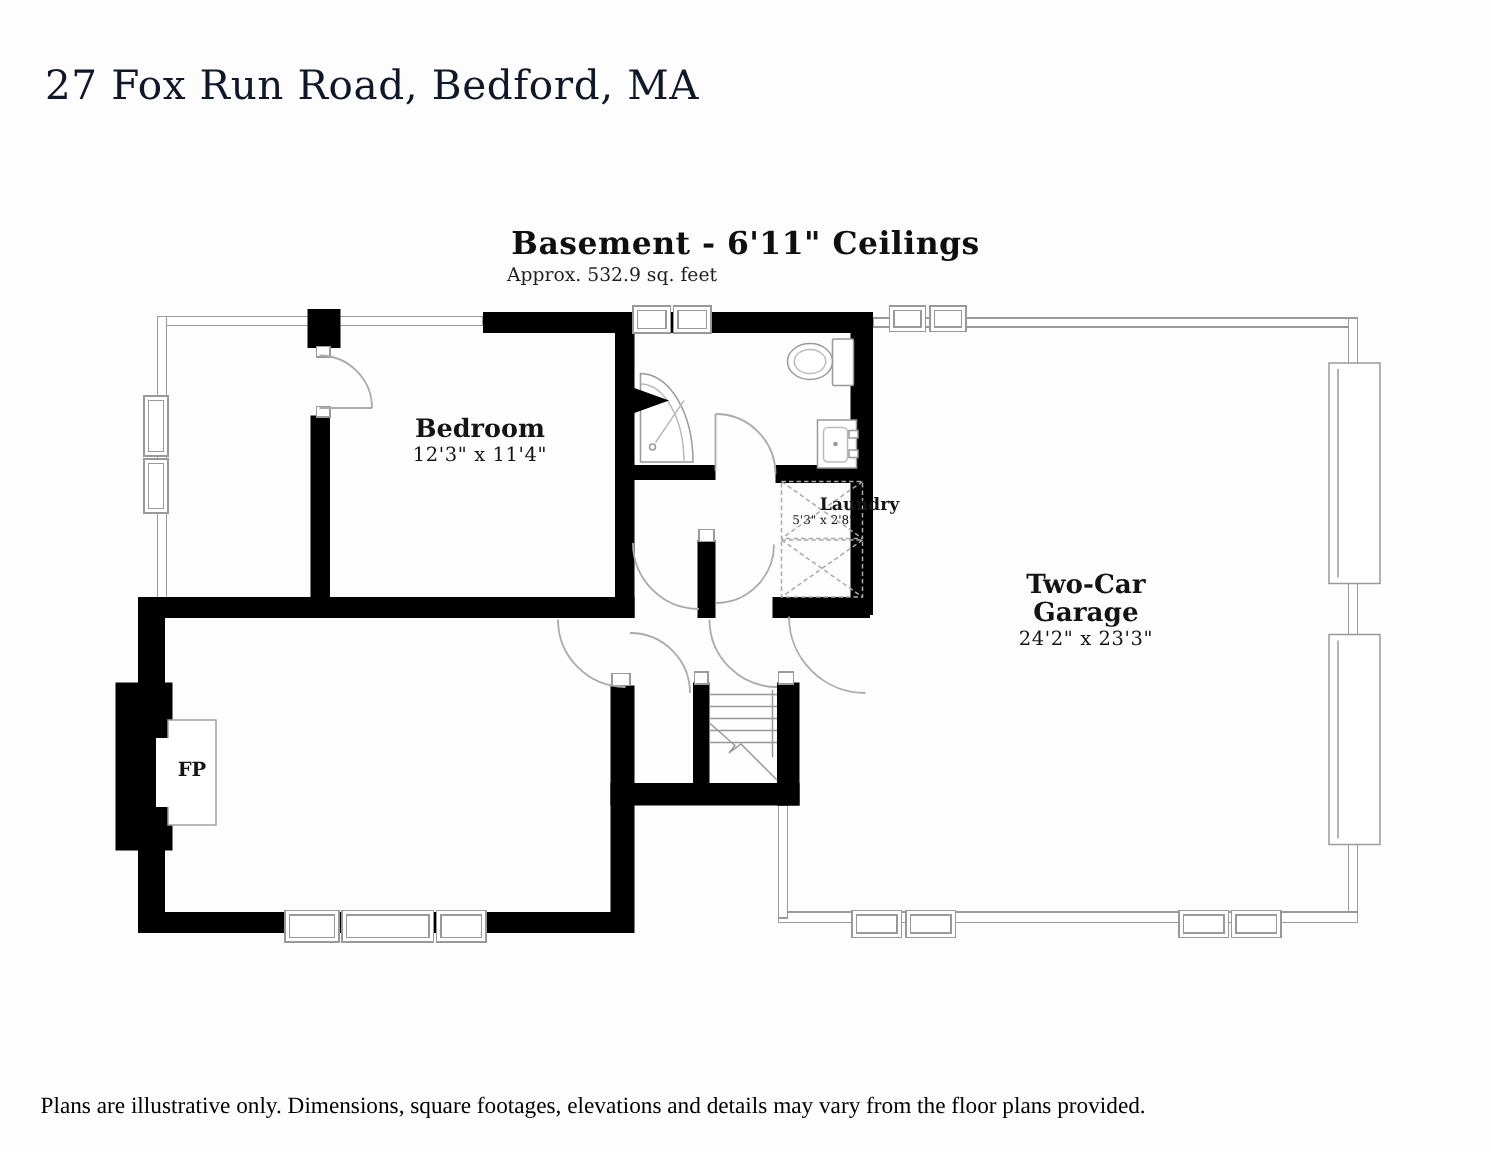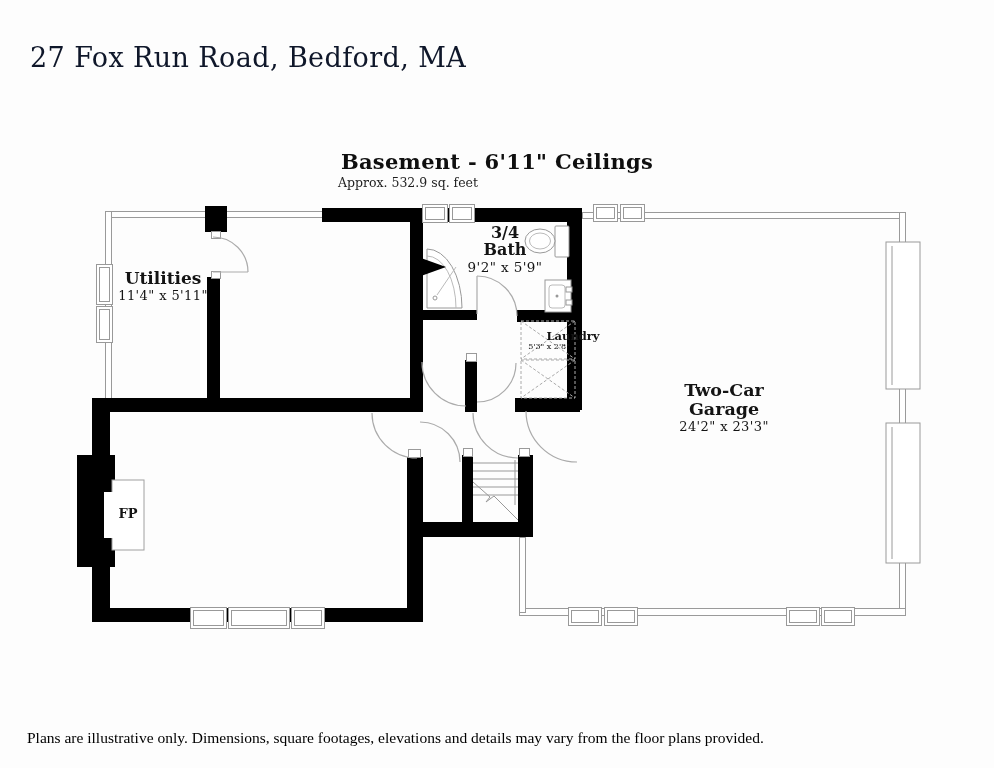--- a/index.html
+++ b/index.html
@@ -181,31 +181,26 @@
       <line x1="473" y1="463" x2="518" y2="463"></line>
       <line x1="473" y1="471" x2="518" y2="471"></line>
       <line x1="473" y1="479" x2="518" y2="479"></line>
       <line x1="473" y1="487" x2="518" y2="487"></line>
       <line x1="473" y1="495" x2="518" y2="495"></line>
       <line x1="515" y1="460" x2="515" y2="505"></line>
       <polyline points="473,482 490,497 486,502 494,496 518,520"></polyline>
     </g>
   </svg>
 
-  <div class="room-label lbl-utilities">
-    <span class="room-name">Utilities</span>
-    <span class="room-dims">11'4" x 5'11"</span>
-  </div>
-
-
-  <div class="room-label lbl-bath">
-    <span class="room-name">3/4</span>
-    <span class="room-name">Bath</span>
-    <span class="room-dims">9'2" x 5'9"</span>
-  </div>
+
+  <div class="room-label lbl-bedroom">
+    <span class="room-name">Bedroom</span>
+    <span class="room-dims">12'3" x 11'4"</span>
+  </div>
+
 
   <div class="room-label lbl-laundry">
     <span class="room-name">Laundry</span>
     <span class="room-dims">5'3" x 2'8"</span>
   </div>
 
 
   <div class="room-label lbl-garage">
     <span class="room-name">Two-Car</span>
     <span class="room-name">Garage</span>

